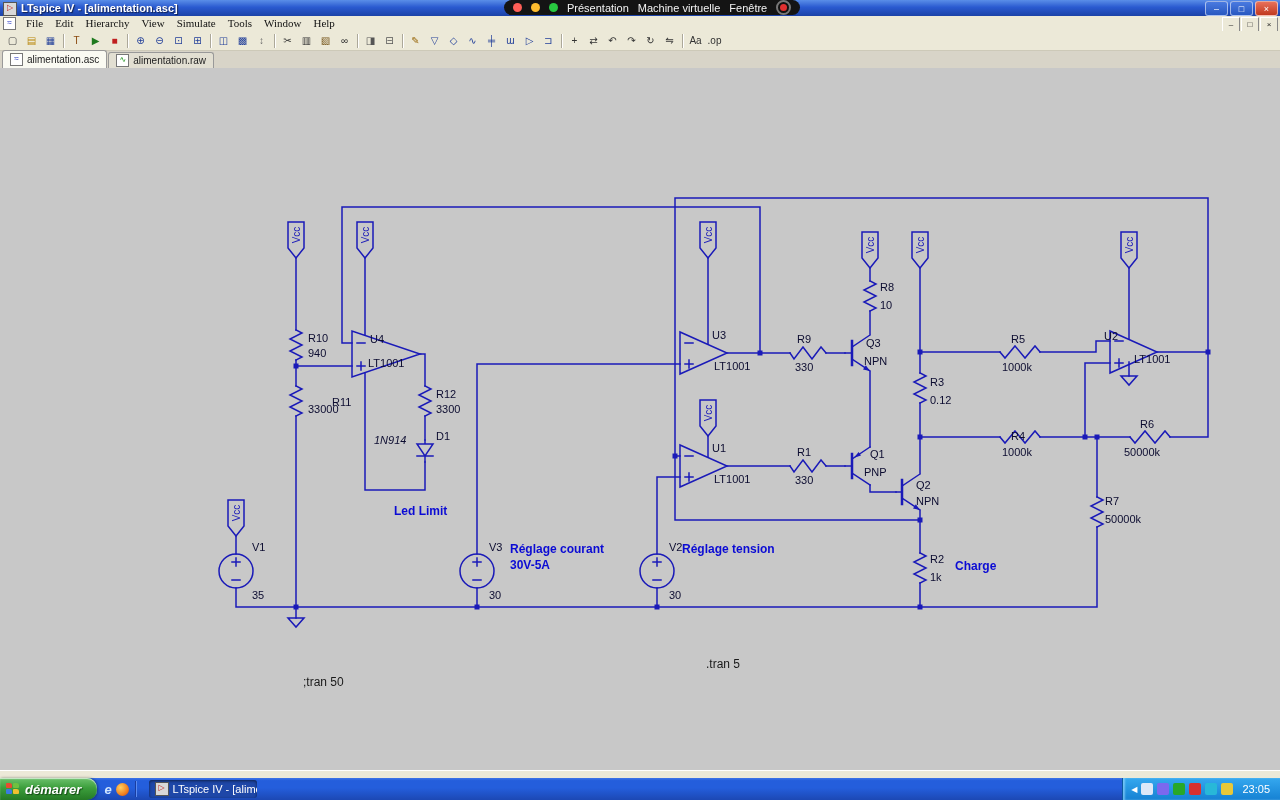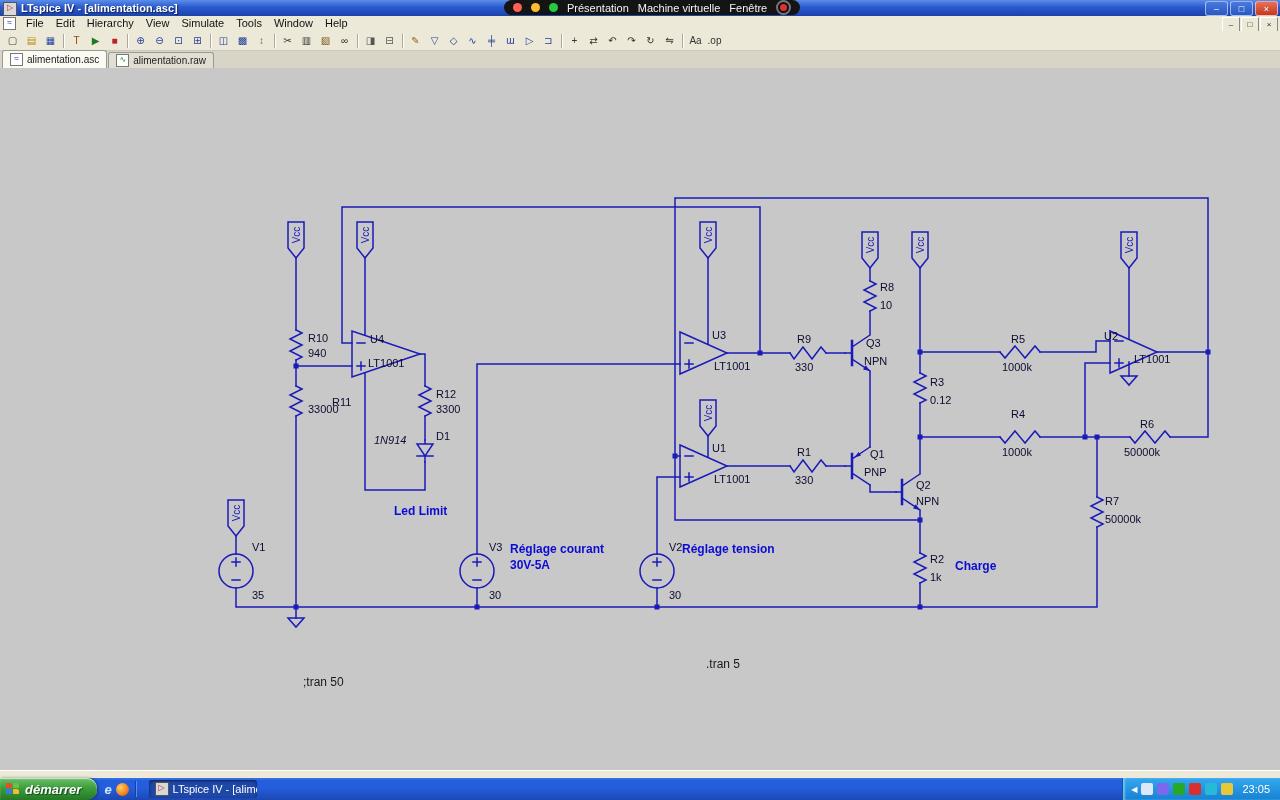--- a/index.html
+++ b/index.html
@@ -22,21 +22,21 @@
   .wbtn{width:21px;height:13px;border-radius:3px;border:1px solid rgba(255,255,255,.55);
     display:flex;align-items:center;justify-content:center;font-size:9px;color:#fff;
     background:linear-gradient(#4a7ae0,#2858c0);}
   .wbtn.close{background:linear-gradient(#e8705a,#c03a20);}
 
   
   .menubar{position:absolute;left:0;top:16px;width:1280px;height:15px;background:#ece9d8;
     display:flex;align-items:center;font-size:11px;color:#111;}
   .mdi-ico{width:11px;height:11px;margin:0 4px 0 3px;background:#fff;border:1px solid #777;
     font-size:8px;line-height:9px;text-align:center;color:#2030c0;}
-  .menu-item{padding:16px 6px;height:15px;line-height:15px;}
+  .menu-item{padding:16px 6px;height:15px;line-height:15px;font-family:Liberation Serif, serif;}
   .mdi-btns{position:absolute;right:2px;top:1px;display:flex;gap:1px;}
   .mdib{width:16px;height:13px;background:#ece9d8;border:1px solid;border-color:#fff #888 #888 #fff;
     font-size:8px;display:flex;align-items:center;justify-content:center;color:#222;}
 
   
   .toolbar{position:absolute;left:0;top:31px;width:1280px;height:20px;background:#ece9d8;
     display:flex;align-items:center;padding-left:3px;border-bottom:1px solid #cdc9b8;box-sizing:border-box;}
   .tbi{width:17px;height:16px;display:flex;align-items:center;justify-content:center;
     font-size:10px;border:1px solid transparent;cursor:default;}
   .tsep{width:1px;height:14px;background:#aca899;margin:0 3px;box-shadow:1px 0 0 #fff;}
@@ -368,21 +368,21 @@
         <div class="slabel lbl" style="left: 916px; top: 411px;">Q2</div>
         <div class="slabel lbl" style="left: 916px; top: 427px;">NPN</div>
         <div class="slabel lbl" style="left: 880px; top: 213px;">R8</div>
         <div class="slabel lbl" style="left: 880px; top: 231px;">10</div>
         <div class="slabel lbl" style="left: 930px; top: 308px;">R3</div>
         <div class="slabel lbl" style="left: 930px; top: 326px;">0.12</div>
         <div class="slabel lbl" style="left: 930px; top: 485px;">R2</div>
         <div class="slabel lbl" style="left: 930px; top: 503px;">1k</div>
         <div class="slabel lbl" style="left: 1011px; top: 265px;">R5</div>
         <div class="slabel lbl" style="left: 1002px; top: 293px;">1000k</div>
-        <div class="slabel lbl" style="left: 1011px; top: 340px;">R4</div>
+        <div class="slabel lbl" style="left: 1011px; top: 362px;">R4</div>
         <div class="slabel lbl" style="left: 1002px; top: 378px;">1000k</div>
         <div class="slabel lbl" style="left: 1140px; top: 350px;">R6</div>
         <div class="slabel lbl" style="left: 1124px; top: 378px;">50000k</div>
         <div class="slabel lbl" style="left: 1105px; top: 427px;">R7</div>
         <div class="slabel lbl" style="left: 1105px; top: 445px;">50000k</div>
         <div class="slabel lbl" style="left: 1104px; top: 262px; text-align: center;">U2</div>
         <div class="slabel lbl" style="left: 1134px; top: 285px;">LT1001</div>
         <div class="slabel cmt" style="left: 394px; top: 427px; margin-top: 9px;">Led Limit</div>
         <div class="slabel cmt" style="left: 510px; top: 474px;">Réglage courant</div>
         <div class="slabel cmt" style="left: 510px; top: 490px;">30V-5A</div>

